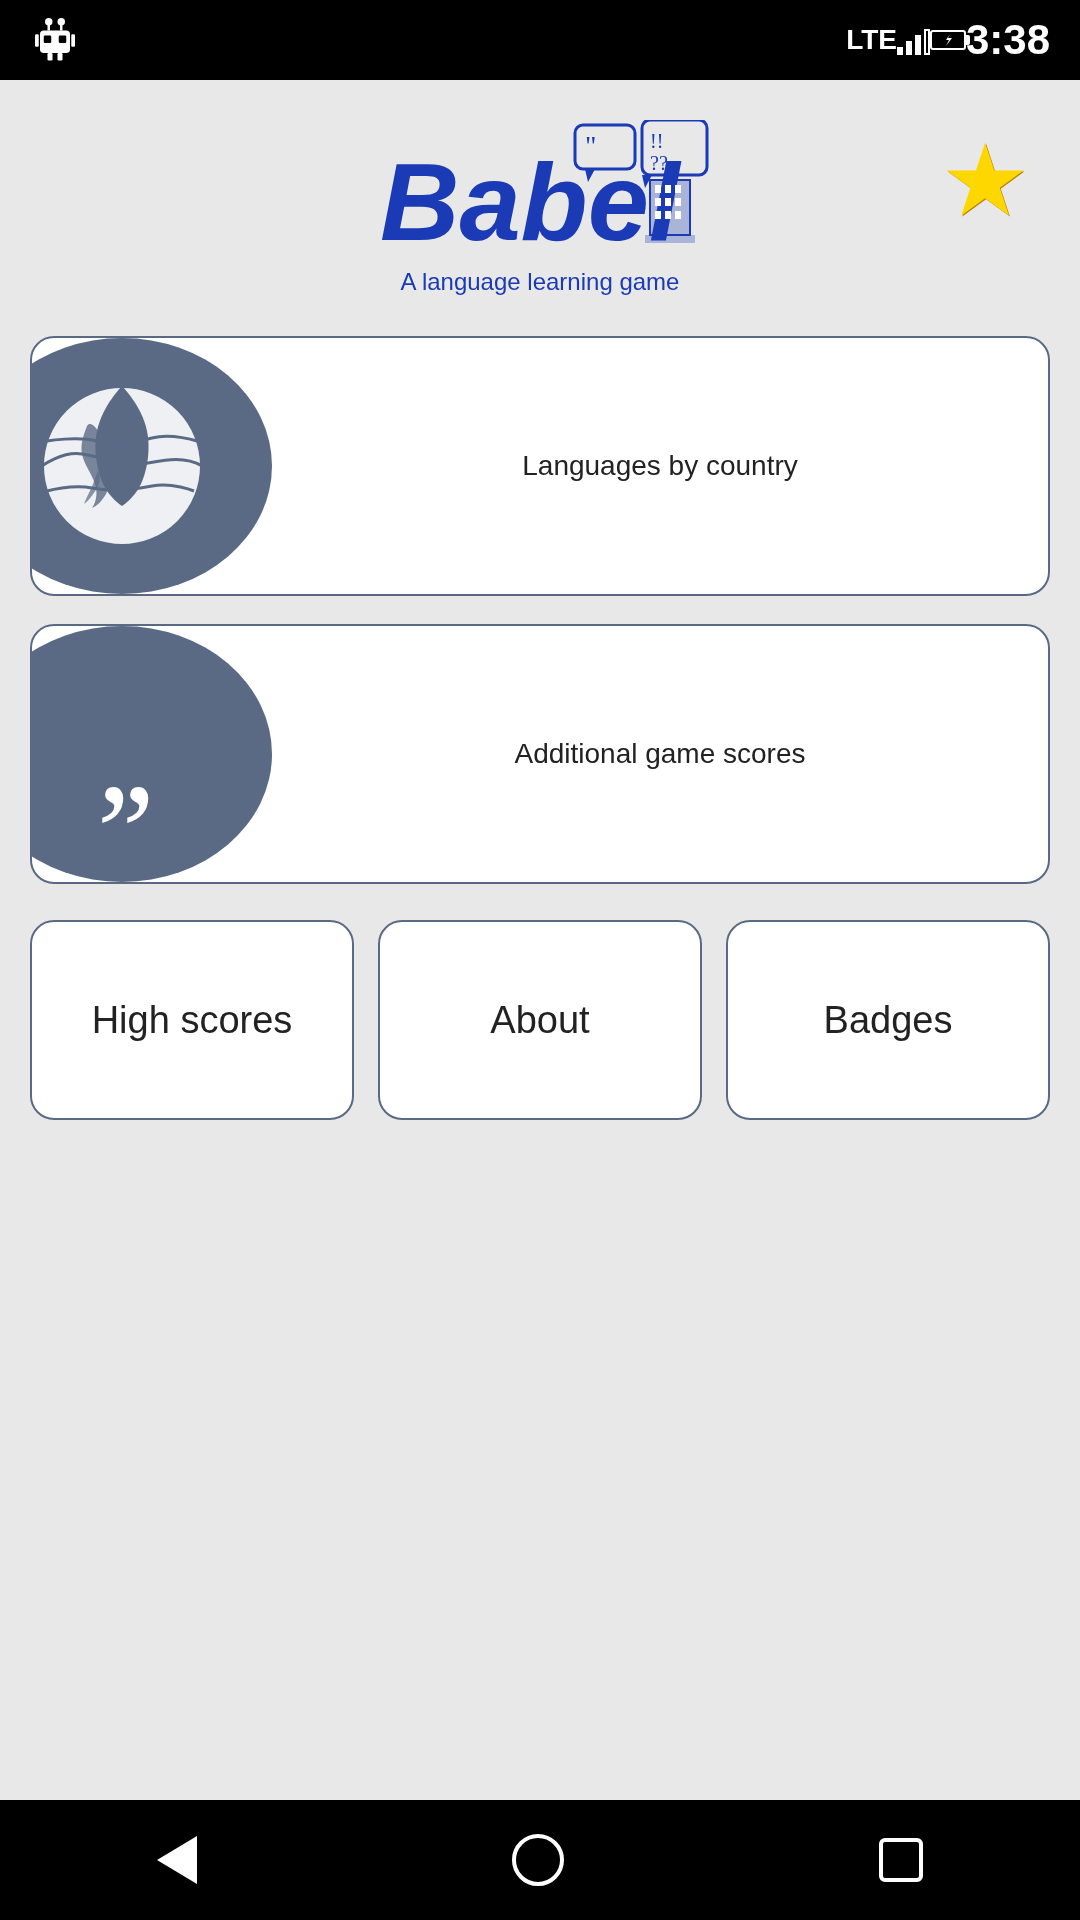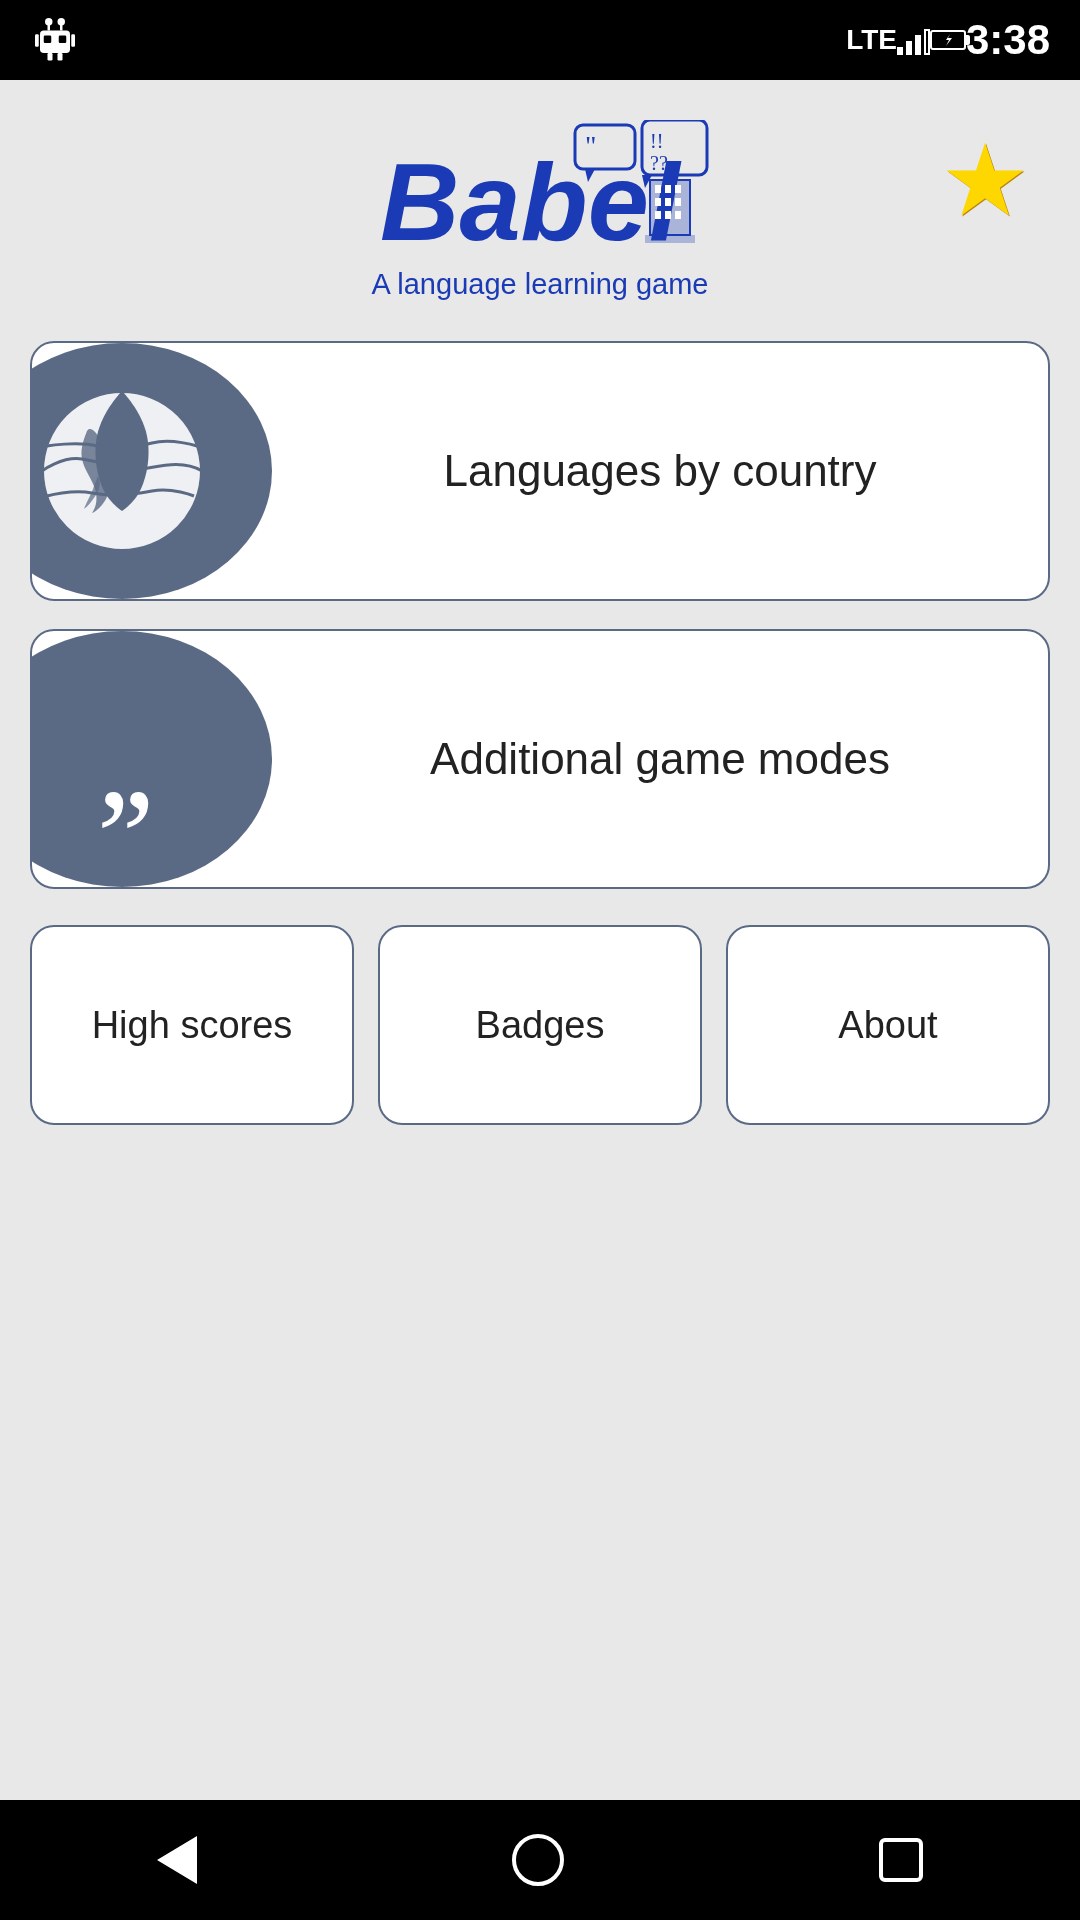--- a/index.html
+++ b/index.html
@@ -119,21 +119,21 @@
       align-items: center;
     }
 
     .logo-svg {
       width: 340px;
       height: 140px;
     }
 
     .subtitle {
       color: #1a3bb5;
-      font-size: 29px;
+      font-size: 24px;
       margin-top: 8px;
       text-align: center;
     }
 
     .star-button {
       position: absolute;
       right: 20px;
       top: 10px;
       background: none;
       border: none;
@@ -179,21 +179,21 @@
       align-items: center;
       justify-content: center;
       flex-shrink: 0;
     }
 
     .menu-card-label {
       flex: 1;
       display: flex;
       align-items: center;
       justify-content: center;
-      font-size: 44px;
+      font-size: 28px;
       color: #222;
       text-align: center;
       padding: 20px;
     }
 
     
     .globe-svg {
       width: 180px;
       height: 180px;
     }
@@ -374,29 +374,29 @@
         </svg>
       </div>
       <div class="menu-card-label">Languages by
 country</div>
     </div>
 
     <div class="menu-card">
       <div class="menu-card-icon">
         <span class="quote-marks">,,</span>
       </div>
-      <div class="menu-card-label">Additional game modes</div>
+      <div class="menu-card-label">Additional game scores</div>
     </div>
 
   </div>
 
   <div class="bottom-buttons">
     <button class="bottom-btn">High scores</button>
+    <button class="bottom-btn">About</button>
     <button class="bottom-btn">Badges</button>
-    <button class="bottom-btn">About</button>
   </div>
 
 </div>
 
 <div class="nav-bar">
   <button class="nav-btn">
     <div class="triangle-back"></div>
   </button>
   <button class="nav-btn">
     <div class="circle-home"></div>

